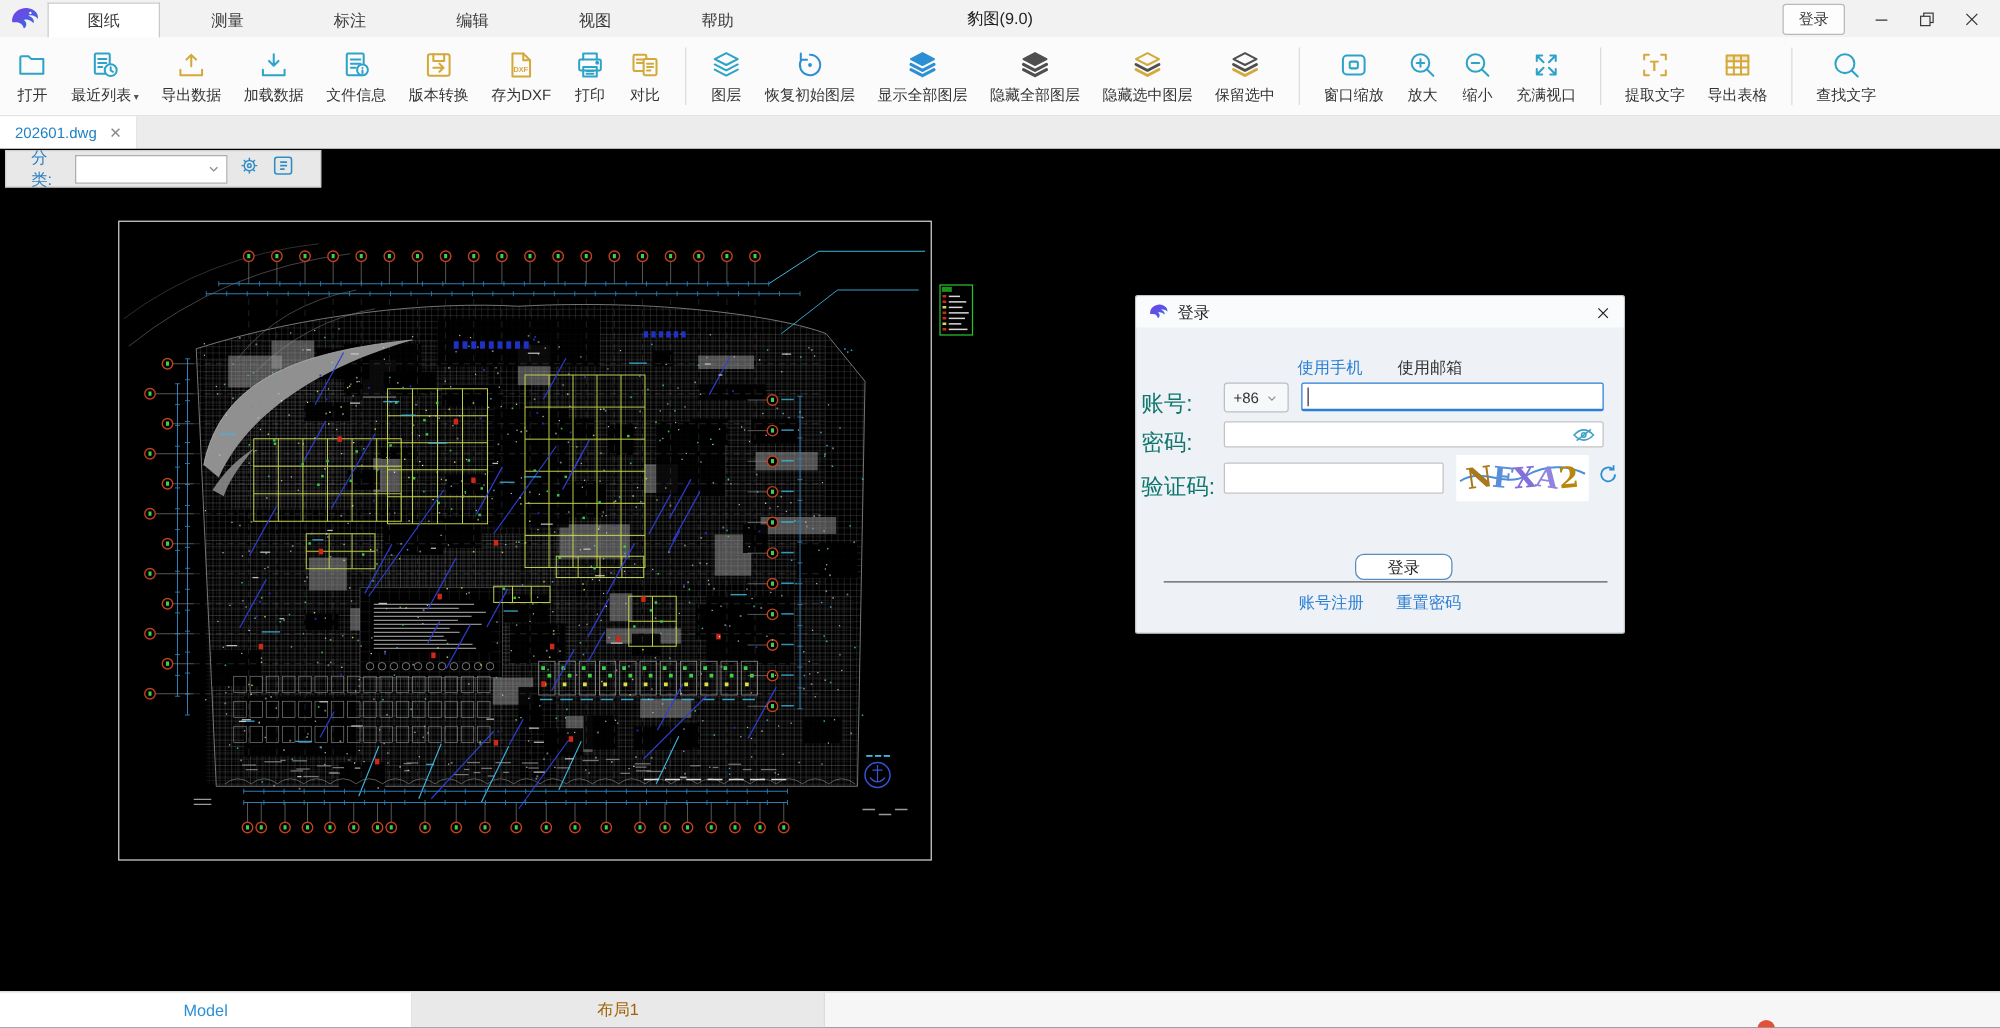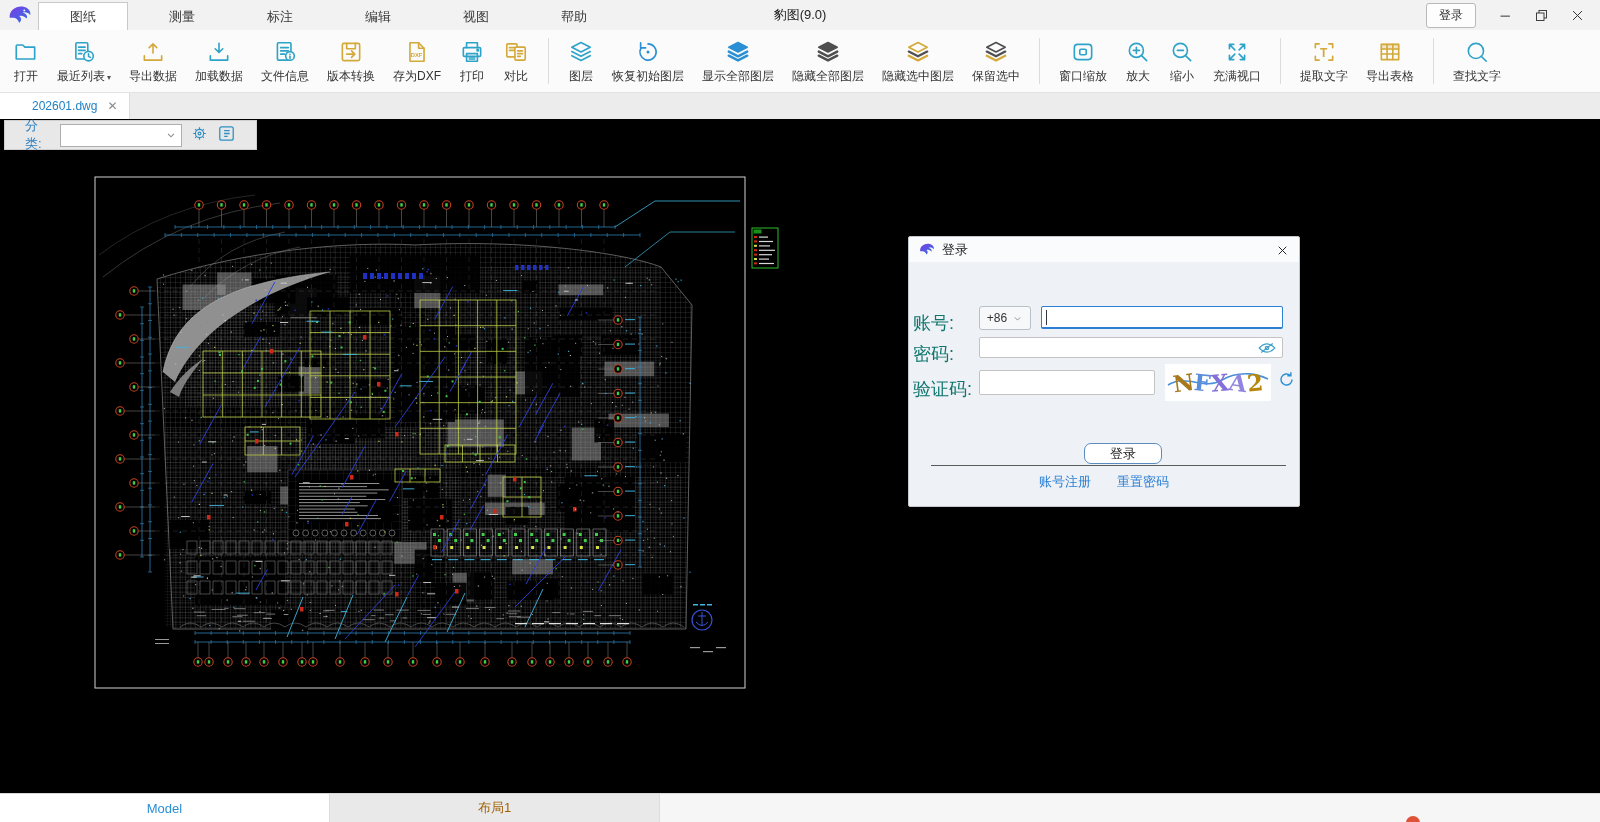--- a/index.html
+++ b/index.html
@@ -23,21 +23,21 @@
   .toolbar{position:absolute;left:0;top:30px;width:1600px;height:63px;background:#fbfbfb;
            border-bottom:1px solid #e3e3e3;display:flex;align-items:center;padding-left:4px;box-sizing:border-box}
   .tool{display:flex;flex-direction:column;align-items:center;justify-content:center;
         padding:0 9px;height:58px}
   .tool .ticon{height:28px;display:flex;align-items:center}
   .tool .tlabel{font-size:12px;color:#333;white-space:nowrap;margin-top:2px}
   .tool .caret{font-size:8px;color:#555;margin-left:2px}
   .vsep{width:1px;height:46px;background:#dcdcdc;margin:0 10px}
   
   .doctabs{position:absolute;left:0;top:93px;width:1600px;height:26px;background:#ececec;display:flex}
-  .doctab{display:flex;align-items:center;gap:10px;background:#fff;padding:0 12px 0 32px;font-size:12px;
+  .doctab{display:flex;align-items:center;gap:10px;background:#fff;padding:0 12px 0 12px;font-size:12px;
           color:#1f80c4;border-right:1px solid #ddd}
   .doctab .x{color:#8a8a8a;font-size:12px}
   
   .canvas{position:absolute;left:0;top:119px;width:1600px;height:674px;background:#000}
   .classify-bar{position:absolute;left:4px;top:1px;width:253px;height:30px;background:#e8e8e8;
                 border:1px solid #cfcfcf;box-sizing:border-box;display:flex;align-items:center;gap:8px;padding:0 20px}
   .classify-label{font-size:13px;color:#2e7fc0}
   .classify-select{width:132px;height:21px;background:#fff;border:1px solid #aeaeae;position:relative}
   .classify-select .chev{position:absolute;right:3px;top:3px}
   #cad{position:absolute;left:0;top:0}
@@ -1986,20 +1986,24 @@
     <svg width="16" height="16" viewBox="0 0 28 28">
       <path fill="url(#lg)" d="M2 16 C1 7 10 2 17 3 C23 4 27 8 26 13 C24 10 20 9 17 10 C21 11 23 14 22 17 C19 14 16 13 13 14 C16 16 16 20 13 22 C12 18 9 16 6 16 Z"></path>
       </svg>
     <span class="t">登录</span>
     <span class="dlg-close">
       <svg width="13" height="13" viewBox="0 0 24 24">
           <path d="M5 5 19 19M19 5 5 19" stroke="#222" stroke-width="1.8"></path>
         </svg>
       </span>
   </div>
+  <div class="dlg-tabs">
+    <span class="dlg-tab active">使用手机</span>
+    <span class="dlg-tab">使用邮箱</span>
+  </div>
 
   <span class="f-label" style="top:74px">账号:</span>
   <span class="cc-select">
     <span>+86</span>
     <svg width="11" height="11" viewBox="0 0 24 24">
       <path d="M6 9.5l6 6 6-6" stroke="#8a8a8a" stroke-width="2" fill="none"></path>
       </svg>
   </span>
   <span class="inp focus" style="left:132px;top:69px;width:242px;height:23px">
     <span class="caret-bar"></span>

